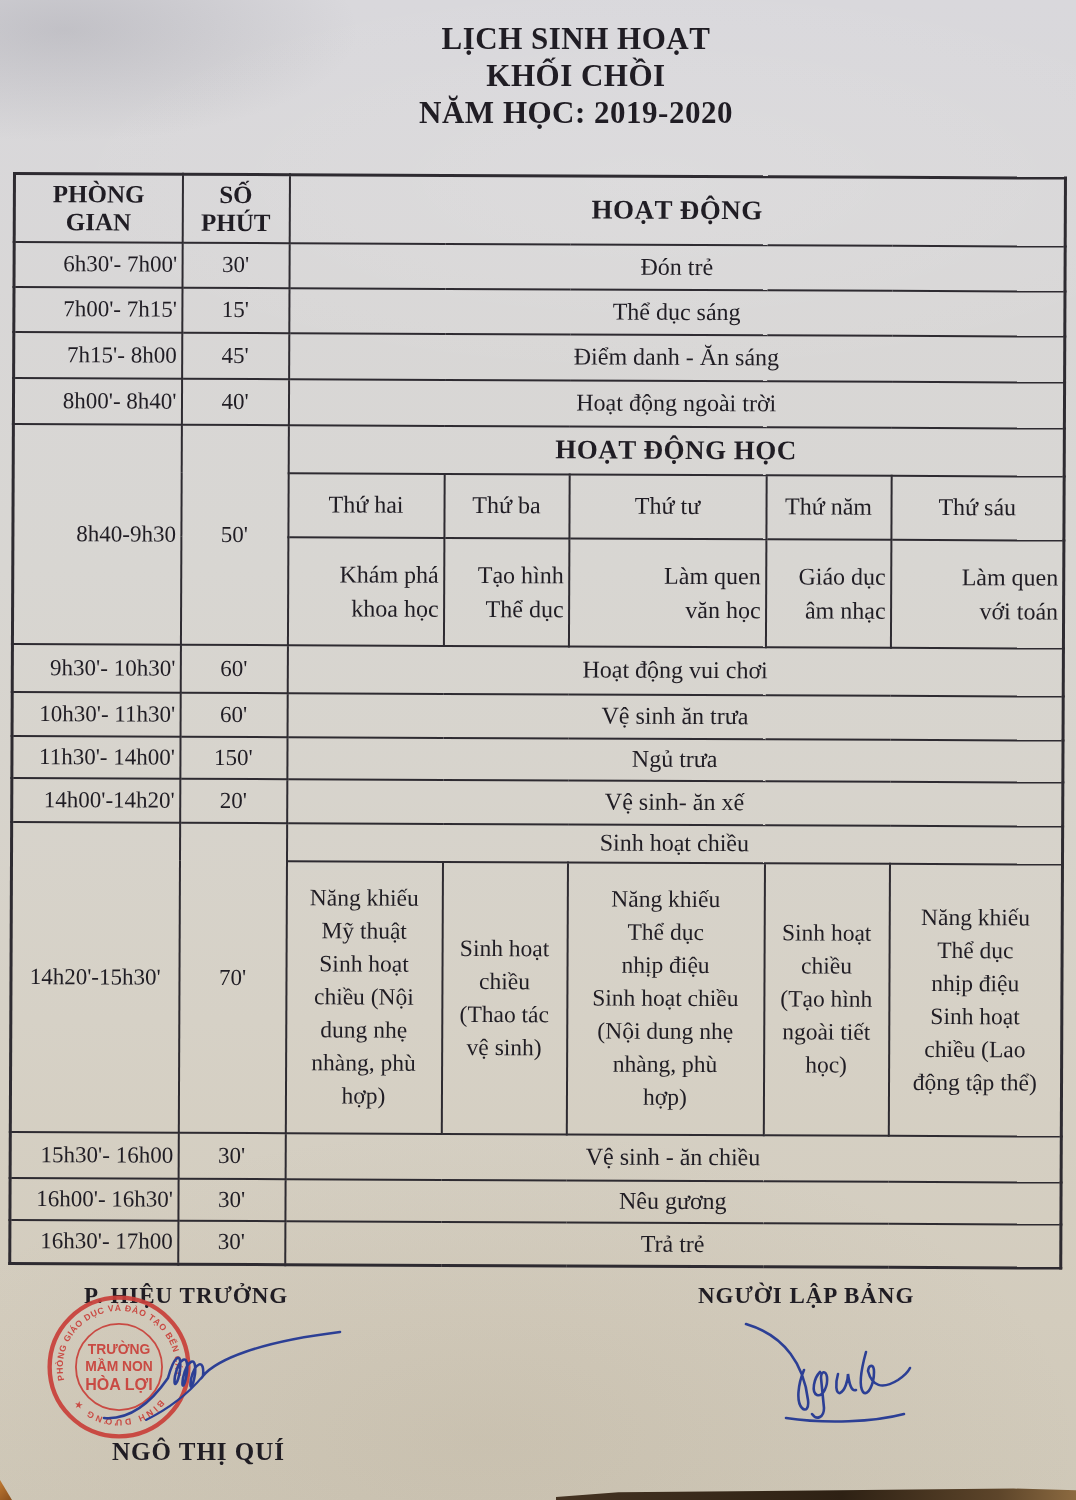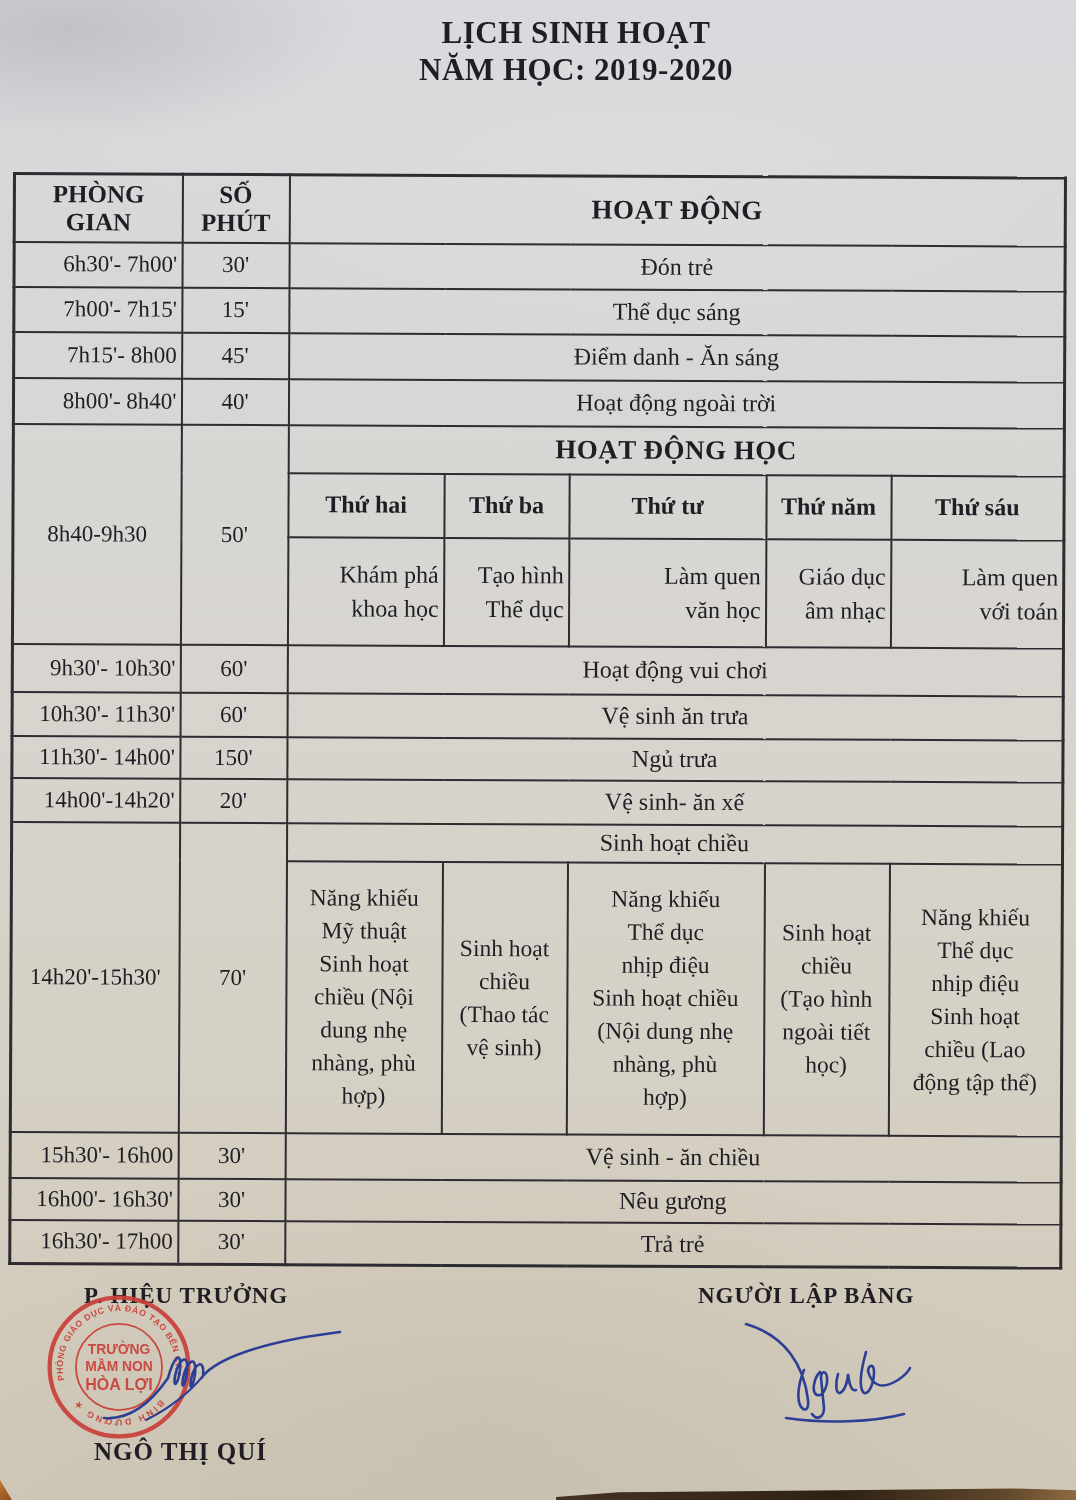--- a/index.html
+++ b/index.html
@@ -13,53 +13,54 @@
       radial-gradient(ellipse 800px 420px at 45% 96%, rgba(140,120,90,.10), transparent 75%),
       linear-gradient(180deg,#d9d8dc 0%, #d8d6d2 38%, #d6d1c6 68%, #d3ccbd 88%, #cfc8b8 100%);
   }
   
   .wood-left{position:absolute;left:0;bottom:0;width:12px;height:20px;
     background:linear-gradient(135deg,#c07a33,#8a4f1c);
     clip-path:polygon(0 0,0 100%,100% 100%);}
   .wood-right{position:absolute;right:0;bottom:0;width:520px;height:14px;
     background:linear-gradient(90deg,#453322 0%,#2e2114 55%,#5d452a 85%,#8c6a40 100%);
     clip-path:polygon(0 78%,12% 45%,88% 18%,100% 30%,100% 100%,0 100%);}
-  .title{position:absolute;top:14px;left:76px;width:1000px;text-align:center;
+  .title{position:absolute;top:20px;left:76px;width:1000px;text-align:center;
     font-weight:bold;font-size:31px;line-height:37px;letter-spacing:.5px;}
   .title div{white-space:nowrap;}
 
   .tbl-wrap{position:absolute;left:13px;top:172px;transform:rotate(.25deg);transform-origin:top left;}
   table{border-collapse:collapse;table-layout:fixed;width:1051px;}
   td,th{border:2px solid #2e2b31;padding:2px 4px;vertical-align:middle;
         font-weight:normal;font-size:24px;text-align:center;overflow:hidden;}
   table{border:3px solid #2e2b31;}
   .t-cell{text-align:right;padding-left:10px;font-size:23px;white-space:nowrap;}
   .m-cell{font-size:23px;}
   .hdr{font-weight:bold;font-size:25px;}
   .hdr-big{font-weight:bold;font-size:27px;letter-spacing:.5px;}
   .pre{white-space:pre-line;}
-  .day-hdr{font-weight:bold;font-size:24px;}
+  .day-hdr{font-weight:normal;font-size:24px;}
   .subj{font-size:24px;line-height:34px;text-align:right;}
   .aft{font-size:23.5px;line-height:33px;padding:4px 2px;}
 
   .foot-title{position:absolute;font-weight:bold;font-size:23px;letter-spacing:1px;white-space:nowrap;}
   .foot-name{position:absolute;font-weight:bold;font-size:25px;letter-spacing:1px;white-space:nowrap;}
   .sig{position:absolute;}
   .stamp{position:absolute;opacity:.92;}
 </style>
 </head>
 <body>
 
 <div class="sheet">
 
   <div class="wood-left"></div>
   <div class="wood-right"></div>
 
   <div class="title">
     <div>LỊCH SINH HOẠT</div>
+    <div>KHỐI CHỒI</div>
     <div>NĂM HỌC: 2019-2020</div>
   </div>
 
   <div class="tbl-wrap">
   <table>
     <colgroup>
       <col style="width:168px">
           <col style="width:107px">
           <col style="width:156px">
       <col style="width:125px">
@@ -91,21 +92,21 @@
       <td class="m-cell">45'</td>
       <td colspan="5">Điểm danh - Ăn sáng</td>
     </tr>
     <tr style="height:46px">
       <td class="t-cell">8h00'- 8h40'</td>
       <td class="m-cell">40'</td>
       <td colspan="5">Hoạt động ngoài trời</td>
     </tr>
 
     <tr style="height:48px">
-      <td class="t-cell" rowspan="3" style="text-align:center;padding-left:4px">8h40-9h30</td>
+      <td class="t-cell" rowspan="3" style="padding-left:4px">8h40-9h30</td>
       <td class="m-cell" rowspan="3">50'</td>
       <td colspan="5" class="hdr-big">HOẠT ĐỘNG HỌC</td>
     </tr>
     <tr style="height:64px">
       <td class="day-hdr">Thứ hai</td>
       <td class="day-hdr">Thứ ba</td>
       <td class="day-hdr">Thứ tư</td>
       <td class="day-hdr">Thứ năm</td>
       <td class="day-hdr">Thứ sáu</td>
     </tr>
@@ -226,21 +227,21 @@
   <svg class="sig" style="left:88px;top:1316px" width="262" height="112" viewBox="0 0 262 112">
     <path d="M 16,102 C 40,104 62,88 80,62
              C 86,40 94,34 92,54 C 90,68 85,74 87,60
              C 91,42 101,36 99,56 C 97,70 93,75 95,62
              C 99,44 109,38 107,58 C 105,71 101,76 103,63
              C 107,46 117,42 115,60
              C 128,44 170,26 252,16" fill="none" stroke="#2c3f95" stroke-width="2.6" stroke-linecap="round"></path>
     <path d="M 115,60 C 100,78 78,94 58,104" fill="none" stroke="#2c3f95" stroke-width="2" stroke-linecap="round"></path>
   </svg>
 
-  <div class="foot-name" style="left:94px;top:1438px">NGÔ THỊ QUÍ</div>
+  <div class="foot-name" style="left:112px;top:1438px">NGÔ THỊ QUÍ</div>
 
   <div class="foot-title" style="left:698px;top:1283px">NGƯỜI LẬP BẢNG</div>
 
   <svg class="sig" style="left:742px;top:1314px" width="180" height="114" viewBox="0 0 180 114">
     <g fill="none" stroke="#2c3f95" stroke-width="2.6" stroke-linecap="round">
       <path d="M 4,10 C 44,22 62,52 66,86 C 67,94 64,98 60,94 C 54,88 56,70 62,56"></path>
       <path d="M 78,58 C 72,64 69,78 75,81 C 81,83 86,72 85,63 C 84,56 79,57 79,64 L 82,94 C 82,103 75,107 70,100"></path>
       <path d="M 96,60 C 93,70 94,80 98,79 C 103,77 106,66 106,60 C 107,68 109,78 114,76"></path>
       <path d="M 124,38 C 119,56 117,72 121,78 C 126,83 132,70 132,58 C 132,50 127,50 126,57 C 130,72 140,76 156,66 C 162,62 166,58 168,54"></path>
       <path d="M 44,104 C 84,110 132,108 162,100"></path>

